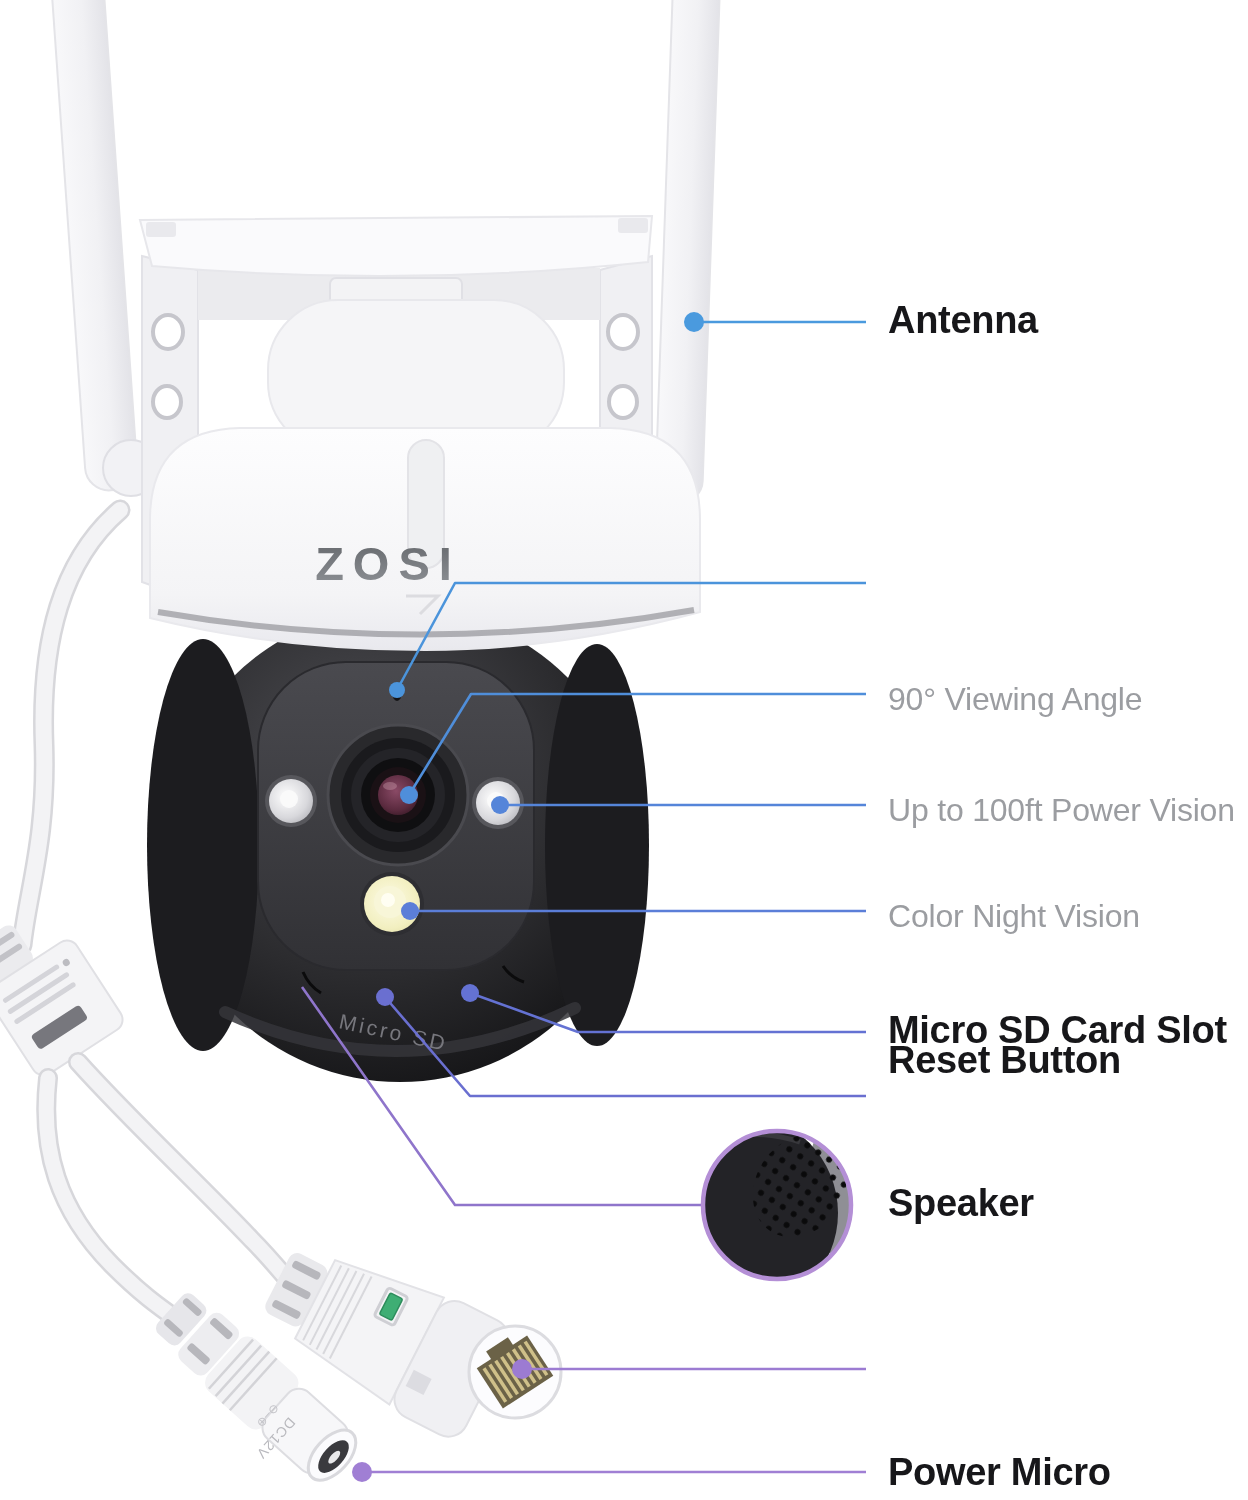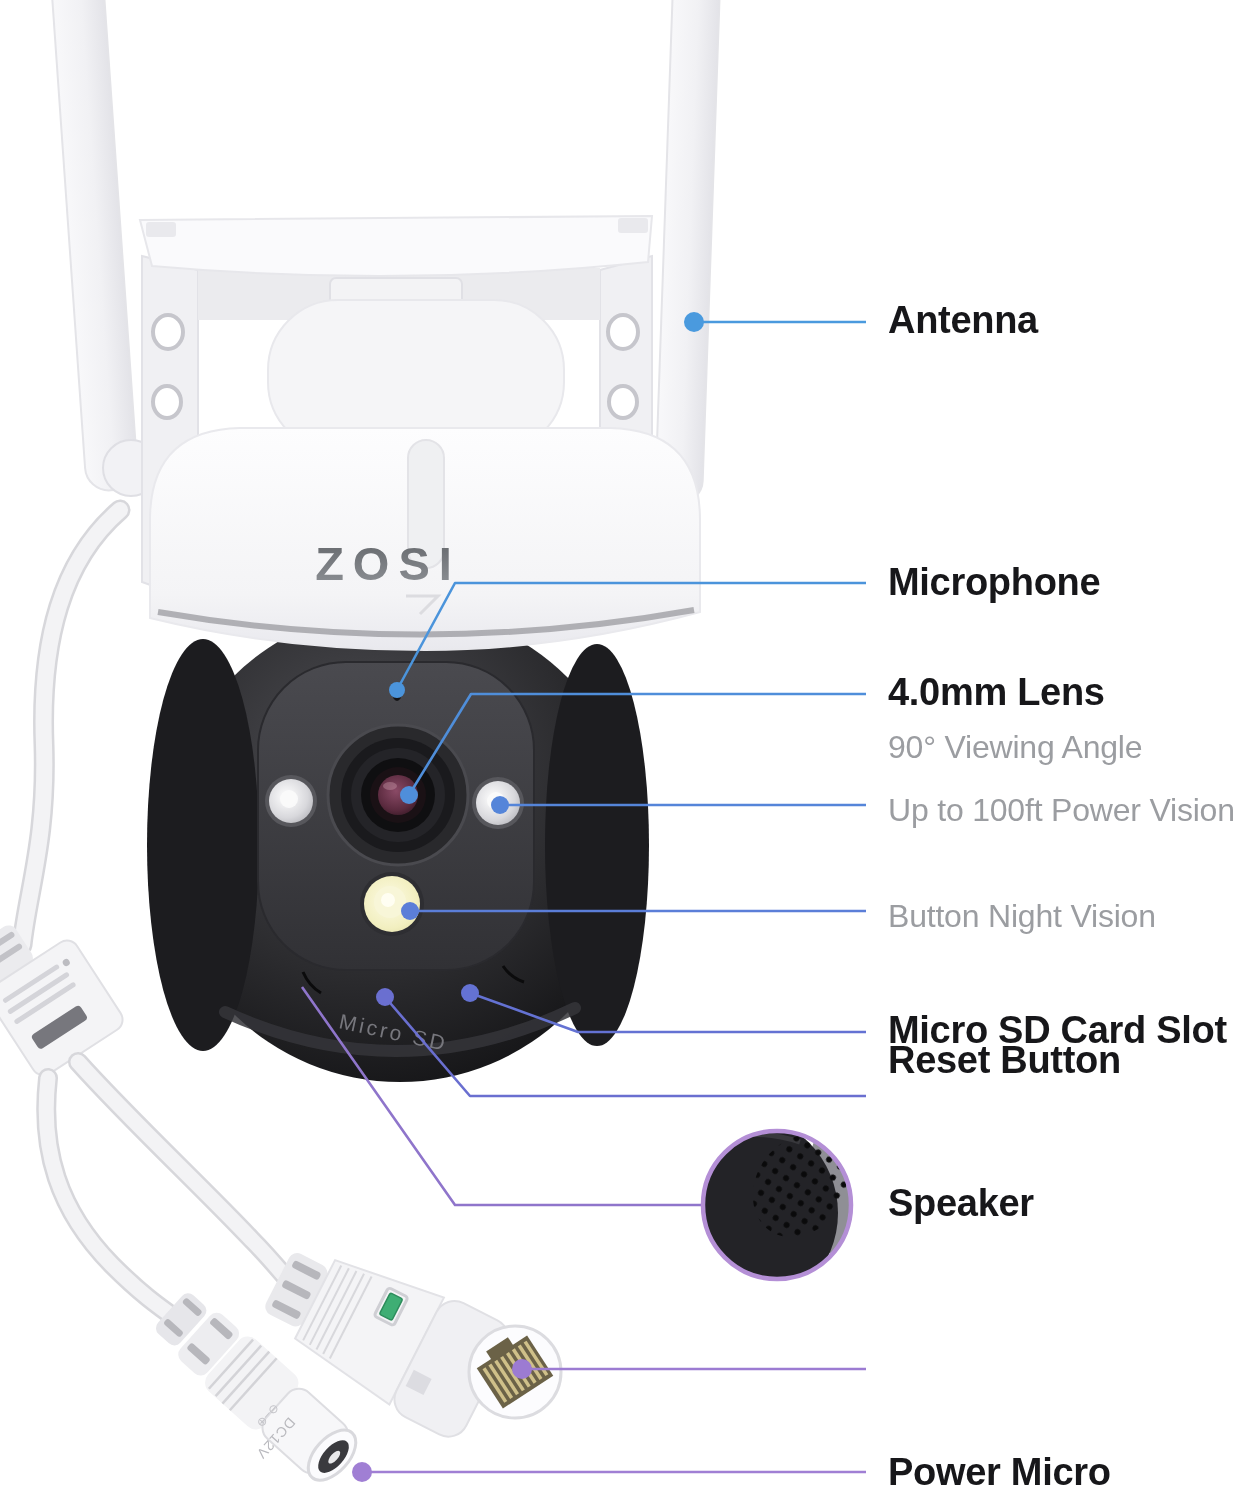--- a/index.html
+++ b/index.html
@@ -252,32 +252,28 @@
       <ellipse cx="800" cy="1186" rx="44" ry="54" transform="rotate(33 800 1186)" fill="url(#spkDots)"></ellipse>
     </g>
     <circle cx="777" cy="1205" r="74" fill="none" stroke-width="4.5" stroke="#b48fd6"></circle>
   </g>
 </svg>
 
 <div class="labels">
   <div class="callout" style="top:296px">
     <div class="c-title">Antenna</div>
   </div>
-  <div class="callout" style="top:558px">
-    <div class="c-title">Microphone</div>
-  </div>
   <div class="callout" style="top:668px">
-    <div class="c-title">4.0mm Lens</div>
     <div class="c-sub">90° Viewing Angle</div>
   </div>
   <div class="callout" style="top:779px">
     <div class="c-sub">Up to 100ft Power Vision</div>
   </div>
   <div class="callout" style="top:885px">
-    <div class="c-sub">Button Night Vision</div>
+    <div class="c-sub">Color Night Vision</div>
   </div>
   <div class="callout" style="top:1006px">
     <div class="c-title">Micro SD Card Slot</div>
   </div>
   <div class="callout" style="top:1036px">
     <div class="c-title">Reset Button</div>
   </div>
   <div class="callout" style="top:1179px">
     <div class="c-title">Speaker</div>
   </div>

